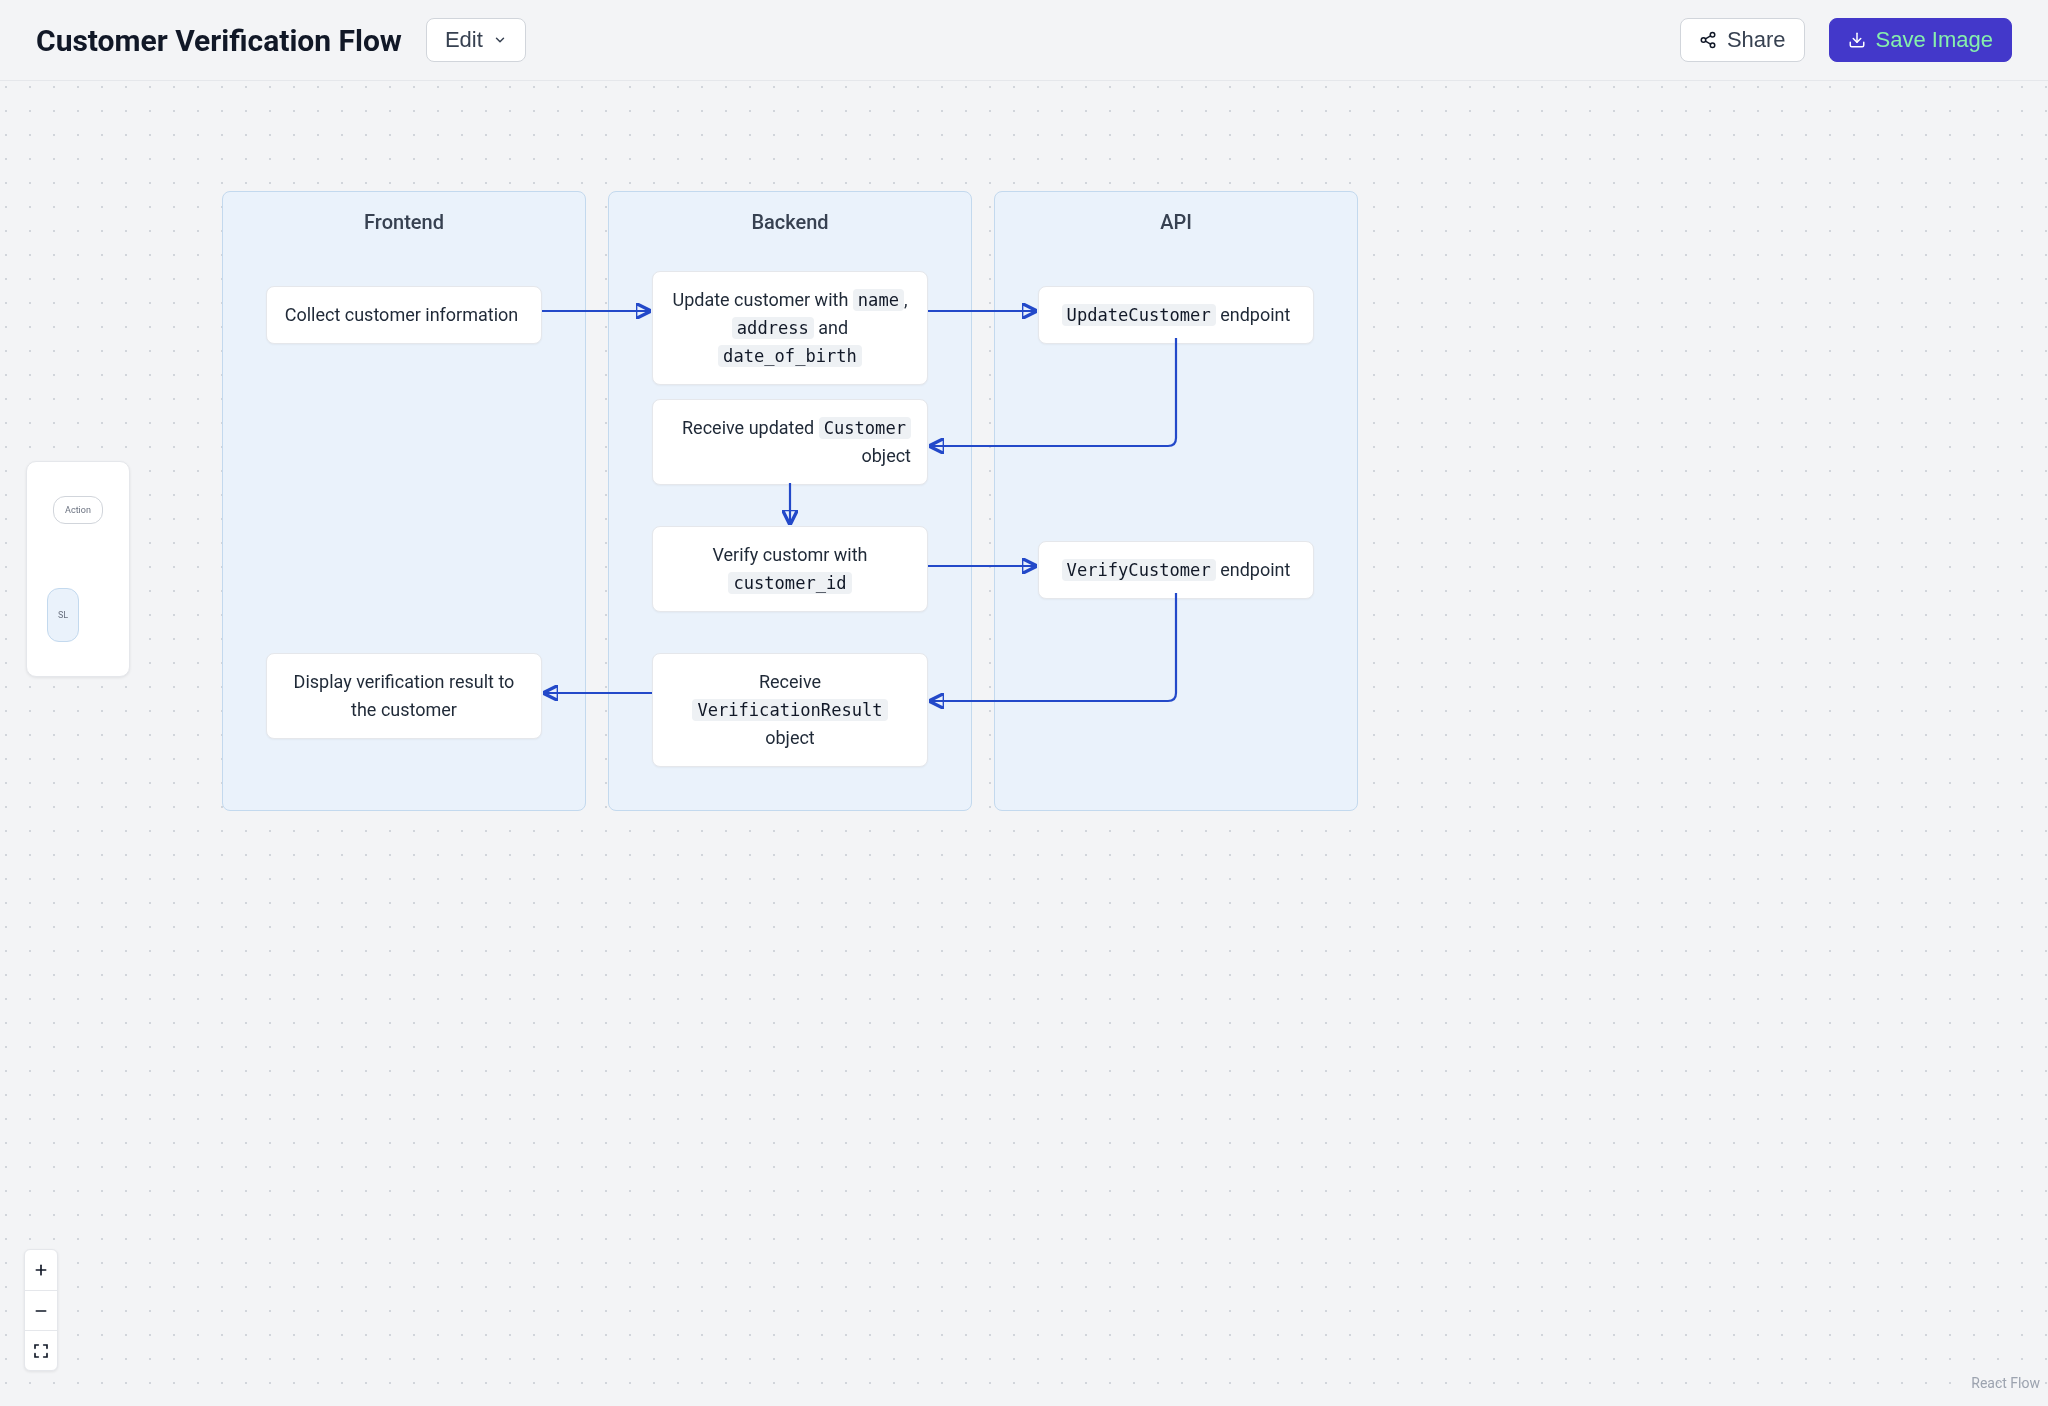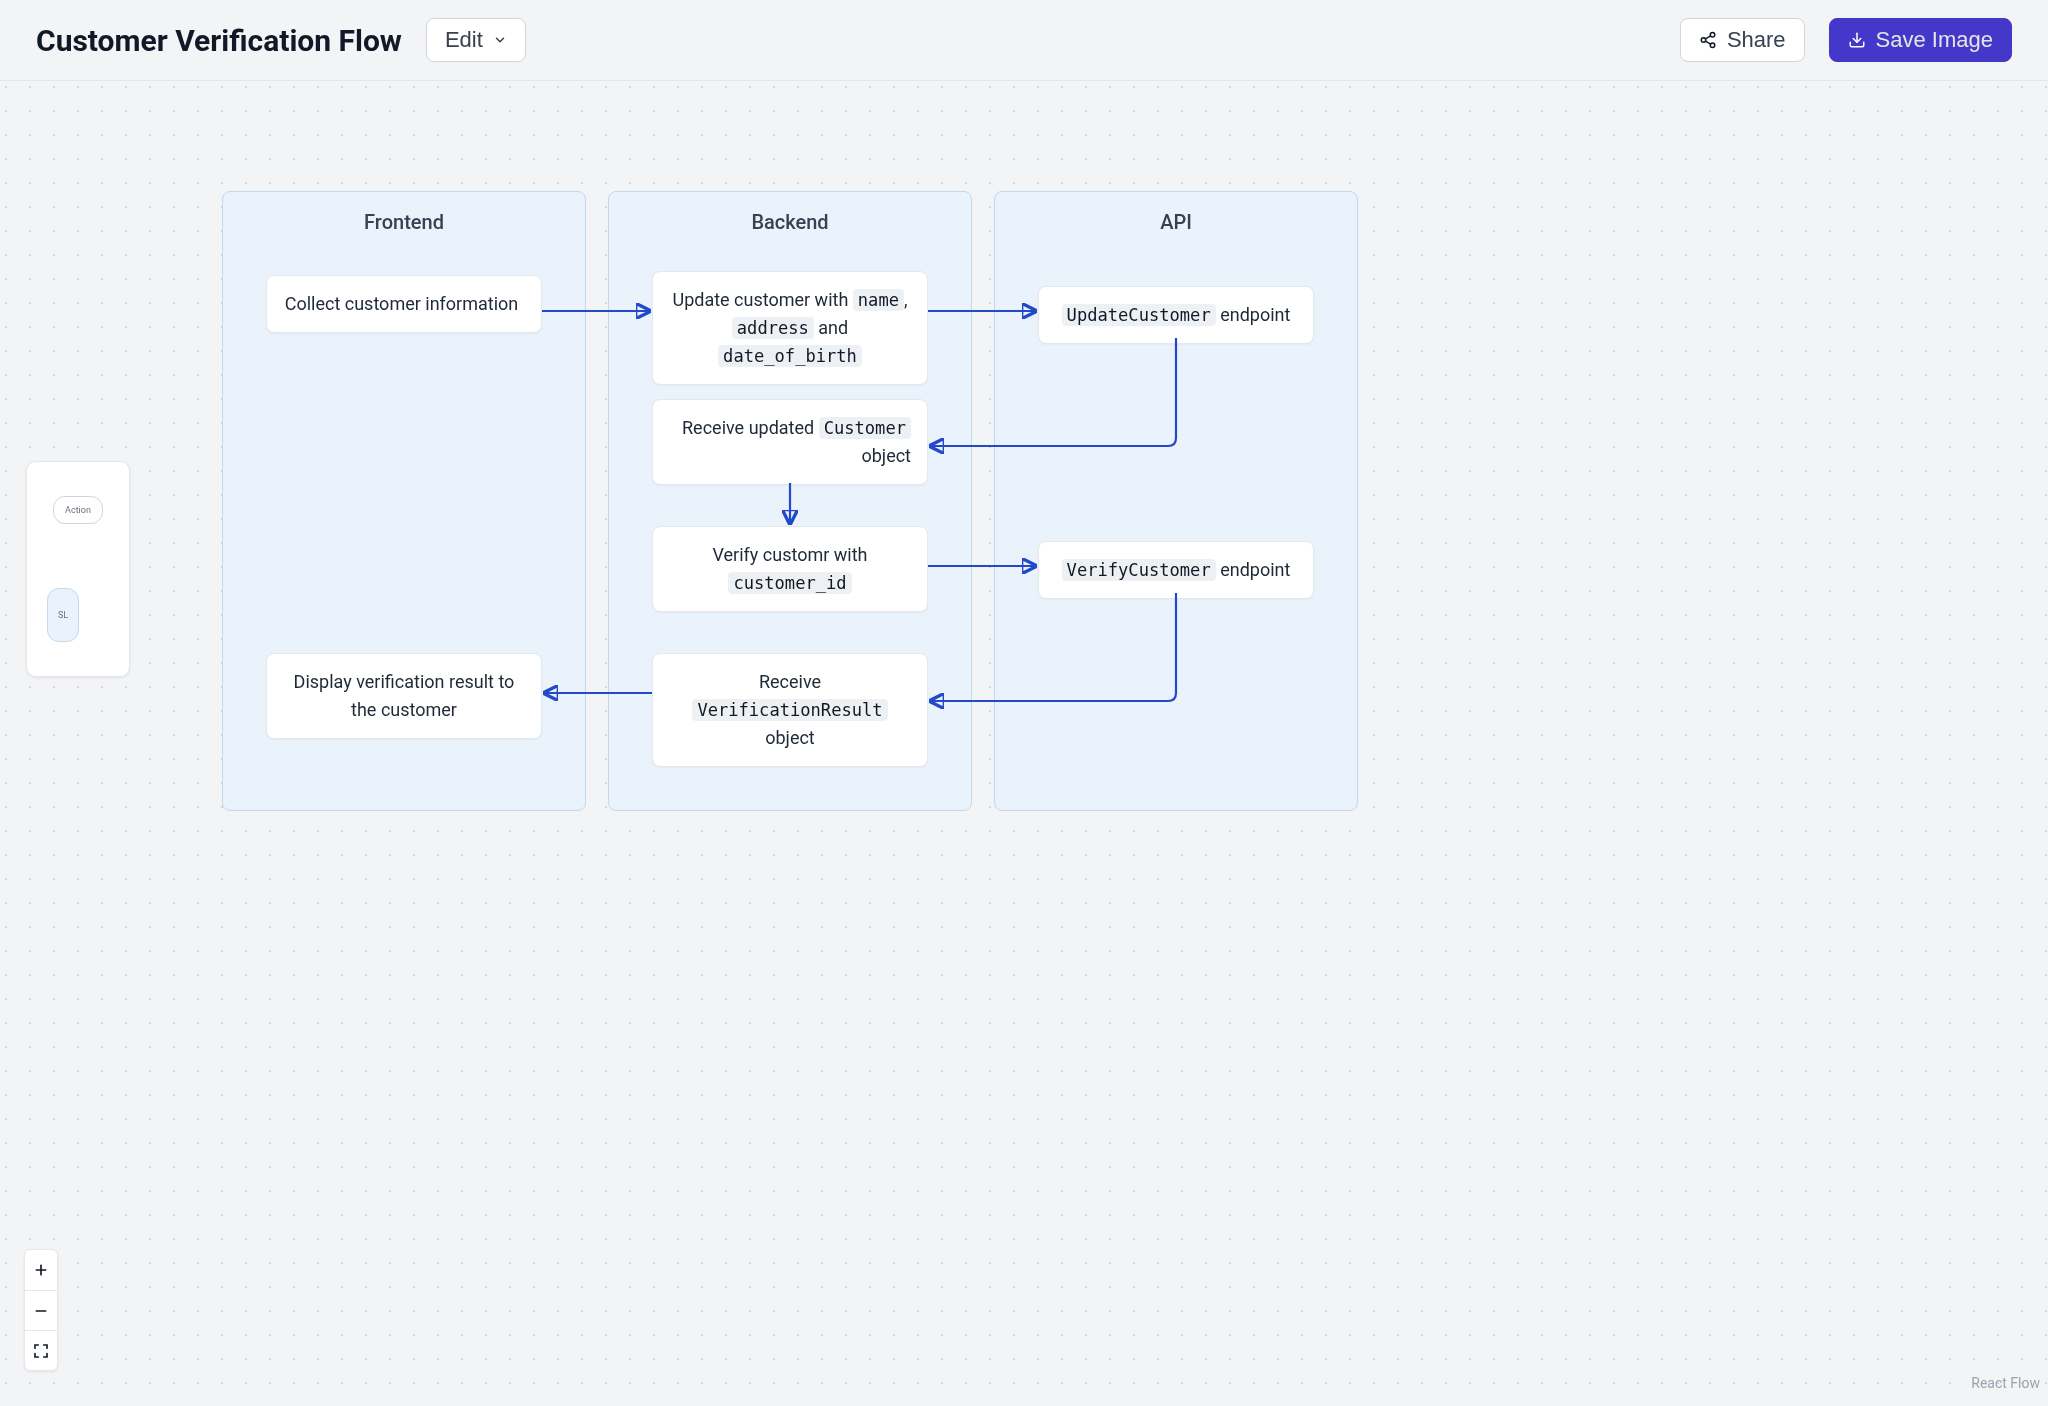--- a/index.html
+++ b/index.html
@@ -34,21 +34,21 @@
     border-radius: 8px;
     padding: 10px 18px;
     font-size: 22px;
     color: #374151;
     cursor: pointer;
     line-height: 1;
   }
   .btn.primary {
     background: #4338ca;
     border-color: #4338ca;
-    color: #e5e5e5;
+    color: #86efac;
   }
   .spacer { flex: 1 1 auto; }
   .icon { display: inline-flex; }
 
   
   .canvas-wrap {
     position: relative;
     width: 100%;
     height: calc(100% - 92px);
     background: #f3f4f6;
@@ -216,21 +216,21 @@
   <div class="lane frontend">
     <div class="lane-title">Frontend</div>
   </div>
   <div class="lane backend">
     <div class="lane-title">Backend</div>
   </div>
   <div class="lane api">
     <div class="lane-title">API</div>
   </div>
 
-  <div class="node" style="left:266px; top:194px;padding-left:11px;">
+  <div class="node" style="left:266px; top:205px;padding-left:11px;">
     <span>Collect customer information</span>
   </div>
 
   <div class="node" style="left:652px; top:190px;">
     <span>Update customer with </span><code>name</code><span>, </span><code>address</code><span> and </span><code>date_of_birth</code>
   </div>
 
   <div class="node" style="left:1038px; top:205px;padding-left:16px;">
     <code>UpdateCustomer</code><span> endpoint</span>
   </div>

